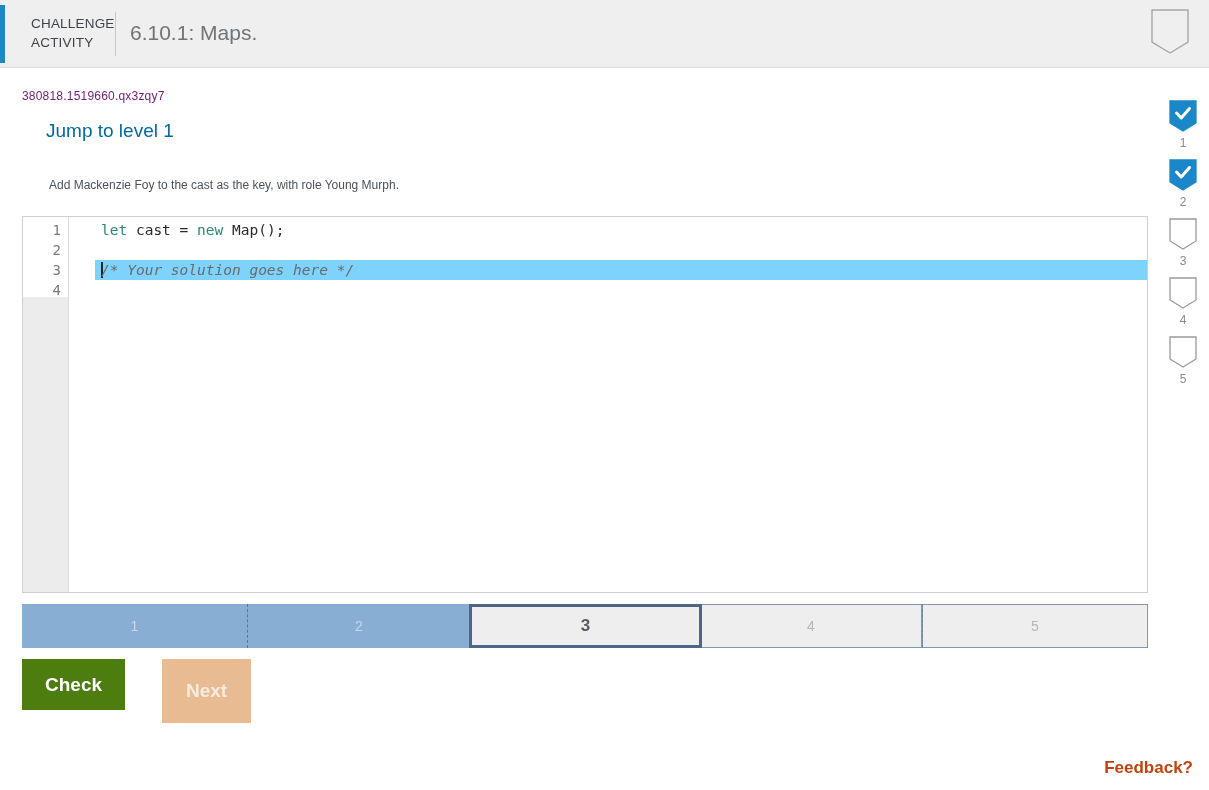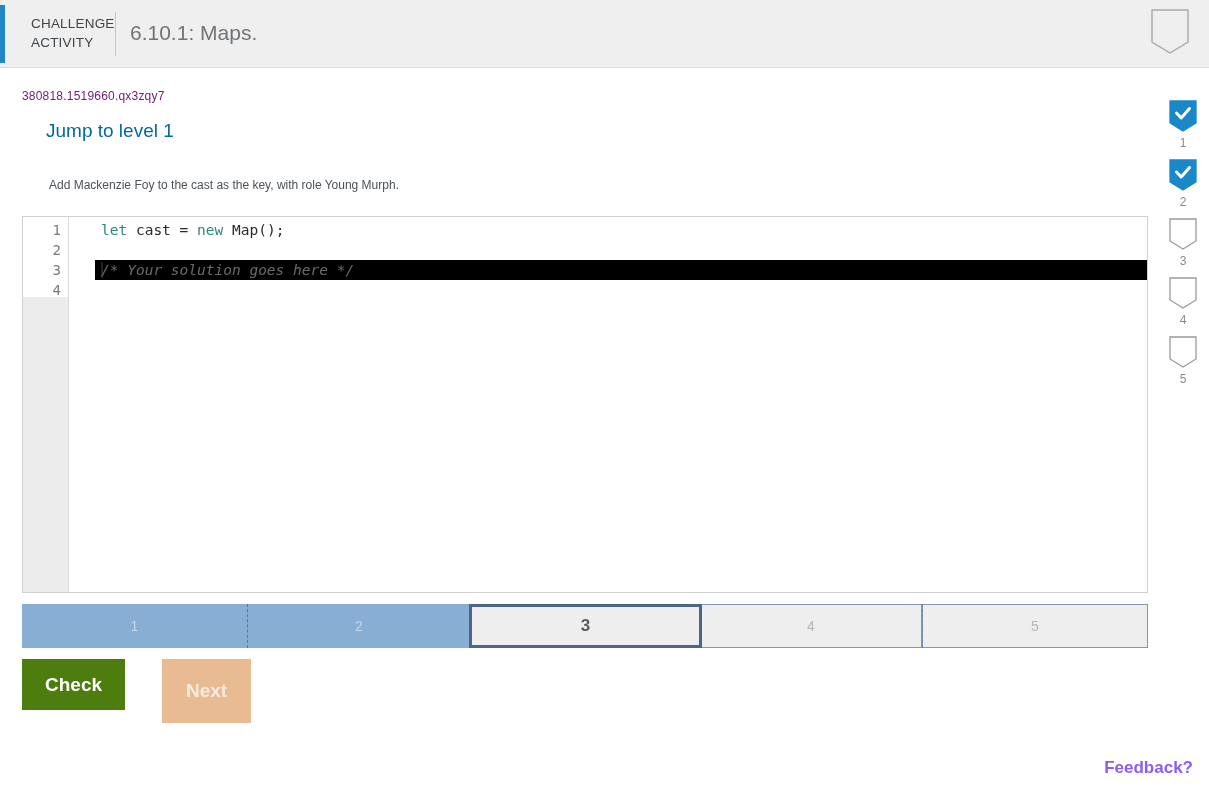--- a/index.html
+++ b/index.html
@@ -158,21 +158,21 @@
     line-height: 20px;
     margin-left: 26px;
   }
   .code-line {
     height: 20px;
     padding-left: 6px;
     white-space: pre;
     position: relative;
   }
   .code-line.active {
-    background: #000000;
+    background: #7dd3fc;
     width: 1080px;
   }
   .tok-kw      { color: #2b8a78; }
   .tok-plain   { color: #2a2a2a; }
   .tok-punct   { color: #2a2a2a; }
   .tok-comment { color: #6b6b6b; font-style: italic; }
   .cursor {
     display: inline-block;
     width: 1.5px;
     height: 16px;
@@ -288,21 +288,21 @@
     color: #8a8a8a;
   }
 
   
   .feedback {
     position: absolute;
     right: 16px;
     top: 758px;
     font-size: 17px;
     font-weight: bold;
-    color: #8b5cf6;
+    color: #c2410c;
     cursor: pointer;
   }
 </style>
 </head>
 <body>
 
 <div class="header">
   <div class="header-accent"></div>
   <div class="header-label">
     <div>CHALLENGE</div>

